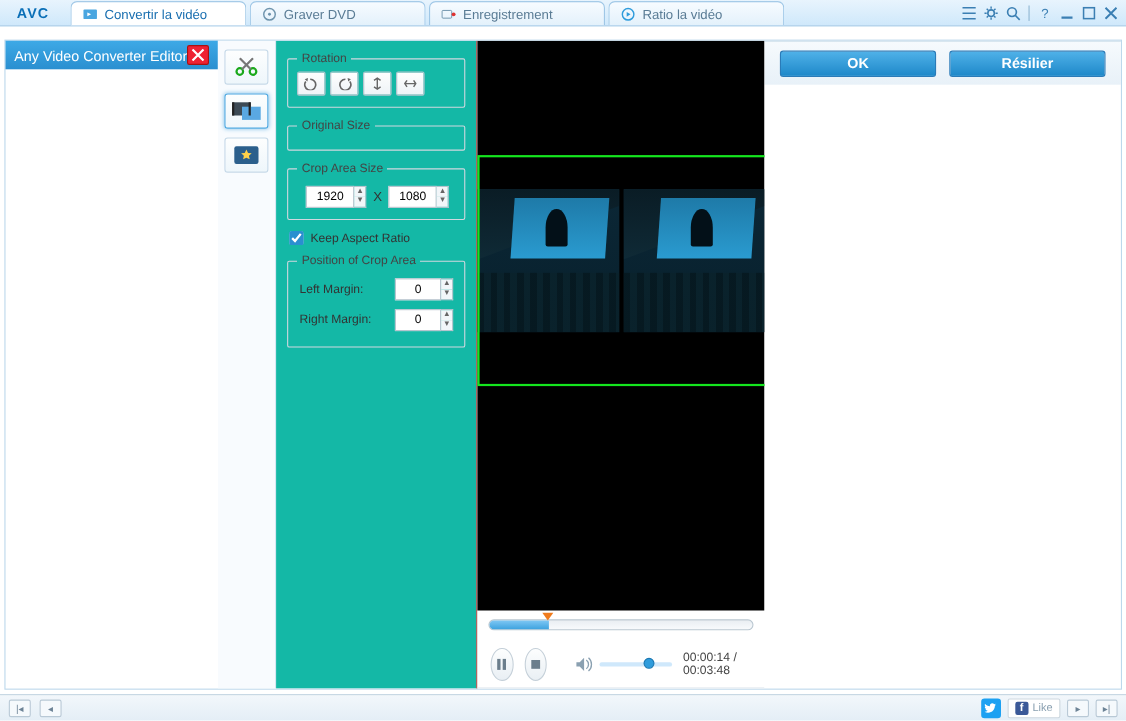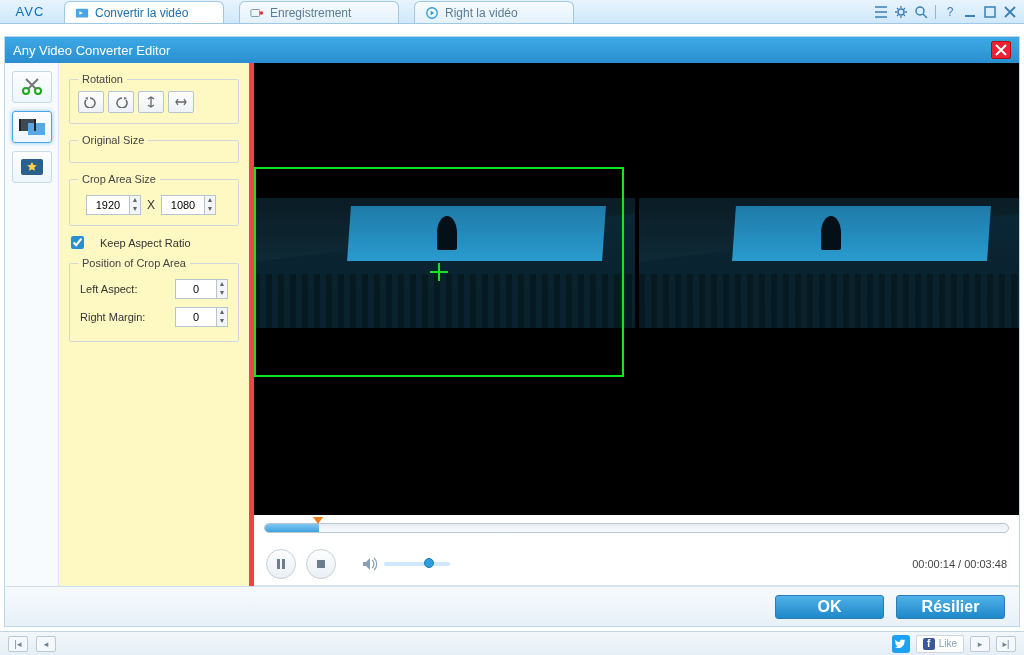--- a/index.html
+++ b/index.html
@@ -1,52 +1,52 @@
 <!DOCTYPE html>
 <html><head>
 <meta charset="utf-8">
 <style>
 * { box-sizing: border-box; margin: 0; padding: 0; font-family: "Segoe UI", Tahoma, sans-serif; }
 body { width: 1024px; height: 655px; background: #fff; overflow: hidden; font-size: 12px; color: #333; }
 
 
 .topbar { height: 24px; background: linear-gradient(#e8f4fd,#cfe8fb); display: flex; align-items: stretch; border-bottom: 1px solid #9fc7e6; }
-.logo { width: 60px; display:flex; align-items:center; justify-content:center; font-weight:normal; color:#0a6fb7; font-size:13px; letter-spacing:1px; }
-.tabs { display:flex; flex:1; align-items:flex-end; padding-left:4px; gap:16px; }
+.logo { width: 60px; display:flex; align-items:center; justify-content:center; font-weight:bold; color:#0a6fb7; font-size:13px; letter-spacing:1px; }
+.tabs { display:flex; flex:1; align-items:flex-end; padding-left:4px; gap:4px; }
 .tab { height:22px; min-width:160px; background:linear-gradient(#f7fbff,#e3f1fb); border:1px solid #9fc7e6; border-bottom:none; border-radius:6px 6px 0 0; display:flex; align-items:center; padding:0 10px; color:#5a7c95; gap:6px; margin-right:-1px; cursor:pointer; }
 .tab.active { background:#fff; color:#1a6fb0; font-weight:500; z-index:2; }
 .tab .ticon { width:14px; height:14px; display:inline-block; }
 .titlebar-right { display:flex; align-items:center; gap:4px; padding:0 6px; }
 .tb-icon { width:16px; height:16px; color:#3b7fb3; cursor:pointer; display:inline-flex; align-items:center; justify-content:center; }
 .tb-sep { width:1px; height:14px; background:#8fb6d2; margin:0 2px; }
 
 
-.editor { position:absolute; top:36px; left:4px; right:4px; bottom:28px; border:1px solid #bcd8ec; background:#fff; display:flex; flex-direction:column; }
+.editor { position:absolute; top:36px; left:4px; right:4px; bottom:28px; border:1px solid #bcd8ec; background:#fff; display:flex; }
 .editor-title { height:26px; background:linear-gradient(#3da9e6,#2a8fd0); color:#fff; font-size:13px; display:flex; align-items:center; padding:0 8px; justify-content:space-between; }
 .editor-close { width:20px; height:18px; background:#e23; color:#fff; display:flex; align-items:center; justify-content:center; border:1px solid #a11; border-radius:2px; cursor:pointer; font-weight:bold; }
 .editor-body { flex:1; display:flex; overflow:hidden; }
 
 
 .rail { width:54px; background:#f8fbfe; border-right:1px solid #d7e6f2; padding:8px 6px; display:flex; flex-direction:column; gap:8px; align-items:center; }
 .rail-btn { width:40px; height:32px; border:1px solid #c6d9e8; border-radius:3px; background:linear-gradient(#fdfefe,#eef6fb); display:flex; align-items:center; justify-content:center; cursor:pointer; }
 .rail-btn.active { border-color:#4aa6e0; box-shadow:0 0 4px #4aa6e0aa; }
 
 
-.panel { width:195px; border-right:5px solid #ef4444; padding:10px 10px 0 10px; background:#fef9c3; overflow:hidden; }
+.panel { width:195px; border-right:1px solid #ef4444; padding:10px 10px 0 10px; background:#14b8a6; overflow:hidden; }
 fieldset { border:1px solid #cfd8df; border-radius:2px; padding:6px 8px 10px 8px; margin-bottom:10px; }
 legend { font-size:11px; color:#444; padding:0 4px; }
 .rot-row { display:flex; gap:4px; justify-content:flex-start; }
 .icon-btn { width:26px; height:22px; border:1px solid #b7c4ce; border-radius:2px; background:linear-gradient(#fefefe,#eef3f7); display:flex; align-items:center; justify-content:center; cursor:pointer; color:#555; }
 .orig-size { font-weight:bold; font-size:13px; padding:6px 4px 2px 12px; }
 .crop-row { display:flex; align-items:center; gap:6px; padding:4px 2px 0 8px; }
 .spin { display:flex; align-items:stretch; }
 .spin input { width:44px; border:1px solid #b7c4ce; height:20px; text-align:center; font-size:11px; }
 .spin .ud { display:flex; flex-direction:column; border:1px solid #b7c4ce; border-left:none; }
 .spin .ud span { width:10px; height:9px; font-size:7px; line-height:8px; text-align:center; cursor:pointer; color:#666; background:#f2f6f9; }
-.chk-row { display:flex; align-items:center; gap:16px; margin:0 0 8px 2px; font-size:11px; }
+.chk-row { display:flex; align-items:center; gap:6px; margin:0 0 8px 2px; font-size:11px; }
 .chk-row input { accent-color:#2a8fd0; }
 .pos-row { display:flex; align-items:center; justify-content:space-between; padding:4px 2px; font-size:11px; }
 .pos-row .spin input { width:42px; }
 .restore { width:100%; height:22px; margin-top:4px; border:1px solid #a9b6c0; border-radius:2px; background:linear-gradient(#f6f8fa,#e1e7ec); font-size:11px; cursor:pointer; }
 
 
 .stage { flex:1; display:flex; flex-direction:column; background:#fff; }
 .video-area { flex:1; background:#000; position:relative; display:flex; }
 .vleft, .vright { flex:1; position:relative; }
 .vright { margin-left:4px; }
@@ -70,21 +70,21 @@
 .transport { height:42px; display:flex; align-items:center; padding:0 12px; gap:10px; }
 .round { width:30px; height:30px; border-radius:50%; border:1px solid #c5d0d9; background:linear-gradient(#fdfefe,#e9eff4); display:flex; align-items:center; justify-content:center; cursor:pointer; color:#617282; }
 .vol { display:flex; align-items:center; gap:6px; margin-left:16px; }
 .vol-track { width:66px; height:4px; background:#cfe8fb; border-radius:2px; position:relative; }
 .vol-thumb { position:absolute; left:40px; top:-4px; width:10px; height:10px; border-radius:50%; background:#2f9cdc; border:1px solid #1c78b2; }
 .time { margin-left:auto; font-size:11px; color:#444; }
 hr.sep { border:none; border-top:1px solid #dbe4ec; margin:0; }
 
 
 .dialog-buttons { height:40px; border-top:1px solid #cfe0ec; background:linear-gradient(#f6fafd,#e8f1f8); display:flex; align-items:center; justify-content:flex-end; gap:12px; padding:0 14px; }
-.dlg-btn { width:109px; height:24px; border:1px solid #2a7bb8; border-radius:3px; background:linear-gradient(#4fb1e8,#1e88c9); color:#fff; font-size:16px; font-weight:bold; cursor:pointer; }
+.dlg-btn { width:142px; height:24px; border:1px solid #2a7bb8; border-radius:3px; background:linear-gradient(#4fb1e8,#1e88c9); color:#fff; font-size:13px; font-weight:bold; cursor:pointer; }
 
 
 .statusbar { position:absolute; left:0; right:0; bottom:0; height:24px; border-top:1px solid #c3d4e2; background:linear-gradient(#f2f7fb,#e4eef6); display:flex; align-items:center; padding:0 8px; gap:8px; color:#8aa0b1; }
 .sb-btn { width:20px; height:16px; border:1px solid #b9c9d6; border-radius:2px; background:#f5f9fc; display:flex; align-items:center; justify-content:center; cursor:pointer; font-size:9px; color:#6c8396; }
 .sb-right { margin-left:auto; display:flex; align-items:center; gap:6px; }
 .tw { width:18px; height:18px; background:#1da1f2; border-radius:3px; display:flex; align-items:center; justify-content:center; color:#fff; font-size:11px; cursor:pointer; }
 .fb-like { height:18px; border:1px solid #cdd7df; border-radius:2px; background:#fff; display:flex; align-items:center; padding:0 6px; gap:4px; font-size:10px; cursor:pointer; }
 .fb-f { width:12px; height:12px; background:#3b5998; color:#fff; font-weight:bold; font-size:10px; display:flex; align-items:center; justify-content:center; border-radius:2px; }
 
 svg { display:block; }
@@ -100,34 +100,43 @@
         <svg viewBox="0 0 16 16" width="14" height="14">
             <rect x="1" y="3" width="14" height="10" rx="1" fill="#4aa6e0"></rect>
             <path d="M5 6l4 2-4 2z" fill="#fff"></path>
           </svg>
       </span>
       <span>Convertir la vidéo</span>
     </div>
     <div class="tab">
       <span class="ticon">
         <svg viewBox="0 0 16 16" width="14" height="14">
+            <circle cx="8" cy="8" r="6" fill="none" stroke="#6f94ad" stroke-width="1.5"></circle>
+            <circle cx="8" cy="8" r="1.5" fill="#6f94ad"></circle>
+          </svg>
+      </span>
+      <span>Graver DVD</span>
+    </div>
+    <div class="tab">
+      <span class="ticon">
+        <svg viewBox="0 0 16 16" width="14" height="14">
             <rect x="1" y="4" width="10" height="8" rx="1" fill="none" stroke="#6f94ad"></rect>
             <circle cx="13" cy="8" r="2" fill="#d33"></circle>
           </svg>
       </span>
       <span>Enregistrement</span>
     </div>
     <div class="tab">
       <span class="ticon">
         <svg viewBox="0 0 16 16" width="14" height="14">
             <circle cx="8" cy="8" r="6" fill="none" stroke="#2f9cdc" stroke-width="1.5"></circle>
             <path d="M6.5 5.5l4 2.5-4 2.5z" fill="#2f9cdc"></path>
           </svg>
       </span>
-      <span>Right la vidéo</span>
+      <span>Ratio la vidéo</span>
     </div>
   </div>
   <div class="titlebar-right">
     <span class="tb-icon">
         <svg width="14" height="14" viewBox="0 0 14 14">
           <path d="M1 2h12M1 7h12M1 12h12" stroke="#3b7fb3" stroke-width="1.5"></path>
         </svg>
       </span>
     <span class="tb-icon">
         <svg width="14" height="14" viewBox="0 0 14 14">
@@ -252,21 +261,21 @@
       </fieldset>
 
       <label class="chk-row">
         <input type="checkbox" checked="" style="">
         <span>Keep Aspect Ratio</span>
       </label>
 
       <fieldset>
         <legend>Position of Crop Area</legend>
         <div class="pos-row">
-          <span>Left Aspect:</span>
+          <span>Left Margin:</span>
           <div class="spin">
             <input value="0" style="">
             <div class="ud">
                 <span>▲</span>
                 <span>▼</span>
               </div>
           </div>
         </div>
         <div class="pos-row">
           <span>Right Margin:</span>

